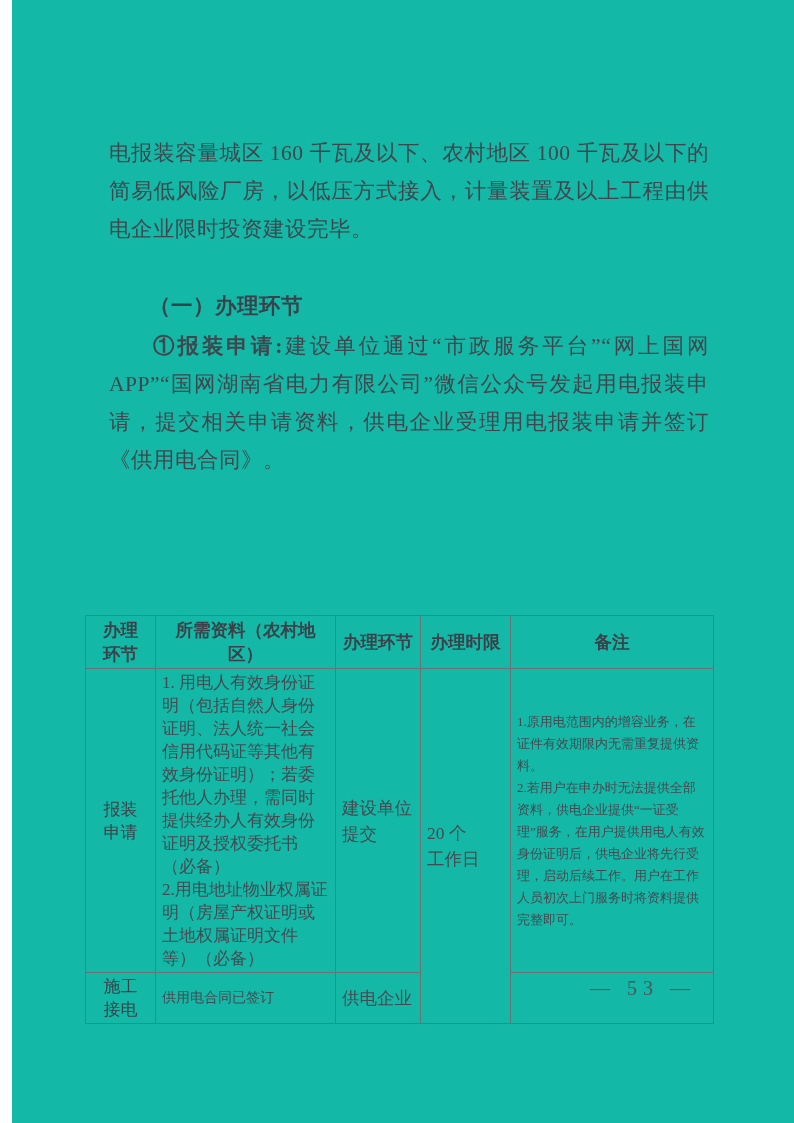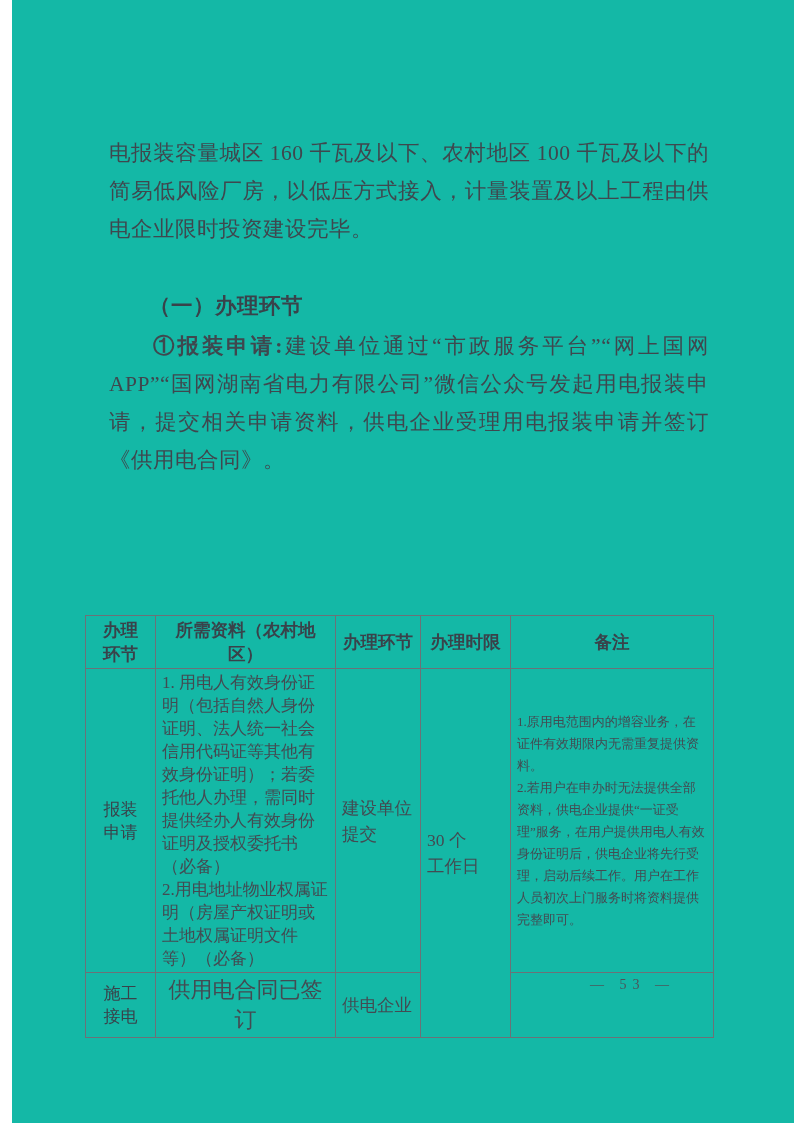--- a/index.html
+++ b/index.html
@@ -71,25 +71,25 @@
     text-align:left;padding:6px 6px 6px 9px;
   }
   td.src, td.time{
     font-size:17.5px;line-height:26px;
   }
   td.remark{
     font-size:13px;line-height:22px;
     text-align:left;padding:6px 6px 6px 9px;
   }
   td.docs-plain{
-    font-size:22px;text-align:center;padding-left:9px;font-family:Liberation Mono, monospace;
+    font-size:14px;text-align:left;padding-left:9px;font-family:Liberation Mono, monospace;
   }
   .pageno{
     position:absolute;left:578px;top:977px;
-    font-size:14px;color:#4c545a;
+    font-size:20px;color:#4c545a;
     letter-spacing:6px;
   }
 </style>
 </head>
 <body>
 
 <div class="page">
 
   <p class="para p1">电报装容量城区 160 千瓦及以下、农村地区 100 千瓦及以下的简易低风险厂房，以低压方式接入，计量装置及以上工程由供电企业限时投资建设完毕。</p>
 
@@ -117,21 +117,21 @@
         <th>办理时限</th>
         <th>备注</th>
       </tr>
       <tr class="r1">
         <td class="stage pre">报装
 申请</td>
         <td class="docs pre">1. 用电人有效身份证明（包括自然人身份证明、法人统一社会信用代码证等其他有效身份证明）；若委托他人办理，需同时提供经办人有效身份证明及授权委托书（必备）
 2.用电地址物业权属证明（房屋产权证明或土地权属证明文件等）（必备）</td>
         <td class="src pre">建设单位
 提交</td>
-        <td class="time pre" rowspan="2">30 个
+        <td class="time pre" rowspan="2">20 个
 工作日</td>
         <td class="remark pre">1.原用电范围内的增容业务，在证件有效期限内无需重复提供资料。
 2.若用户在申办时无法提供全部资料，供电企业提供“一证受理”服务，在用户提供用电人有效身份证明后，供电企业将先行受理，启动后续工作。用户在工作人员初次上门服务时将资料提供完整即可。</td>
       </tr>
       <tr class="r2">
         <td class="stage pre">施工
 接电</td>
         <td class="docs-plain">供用电合同已签订</td>
         <td class="src">供电企业</td>
         <td class="remark"></td>

